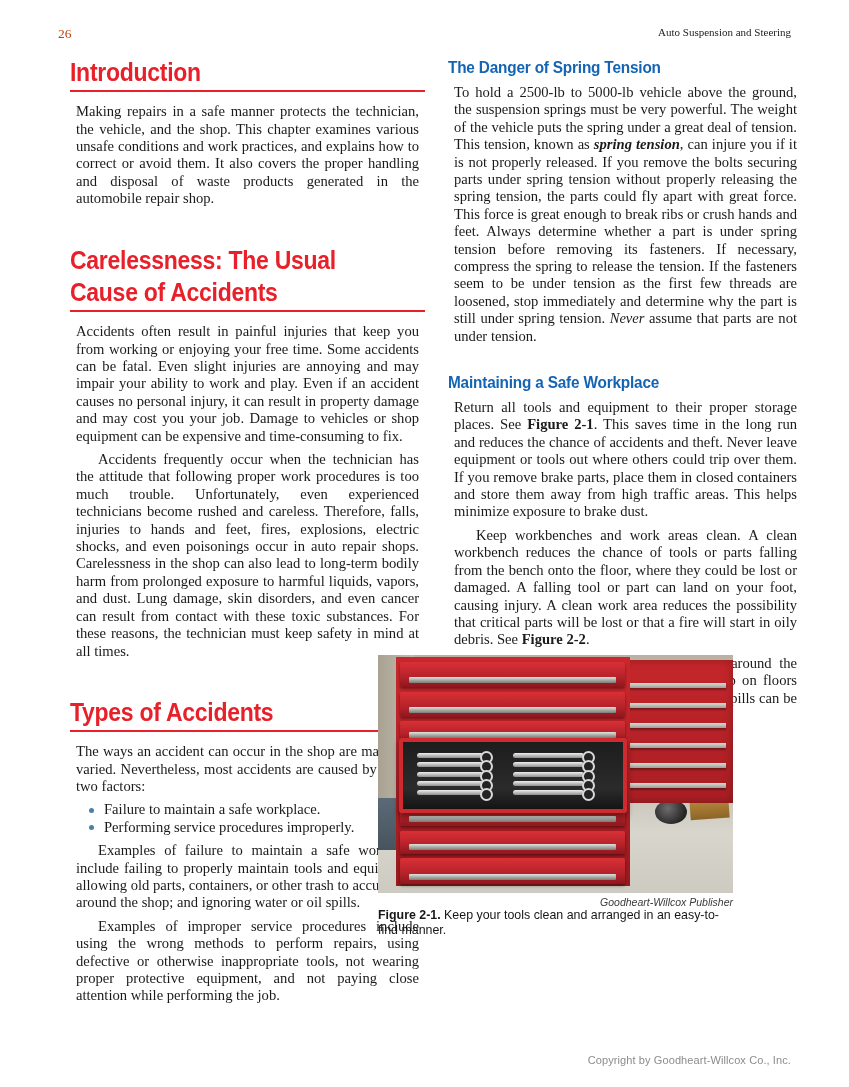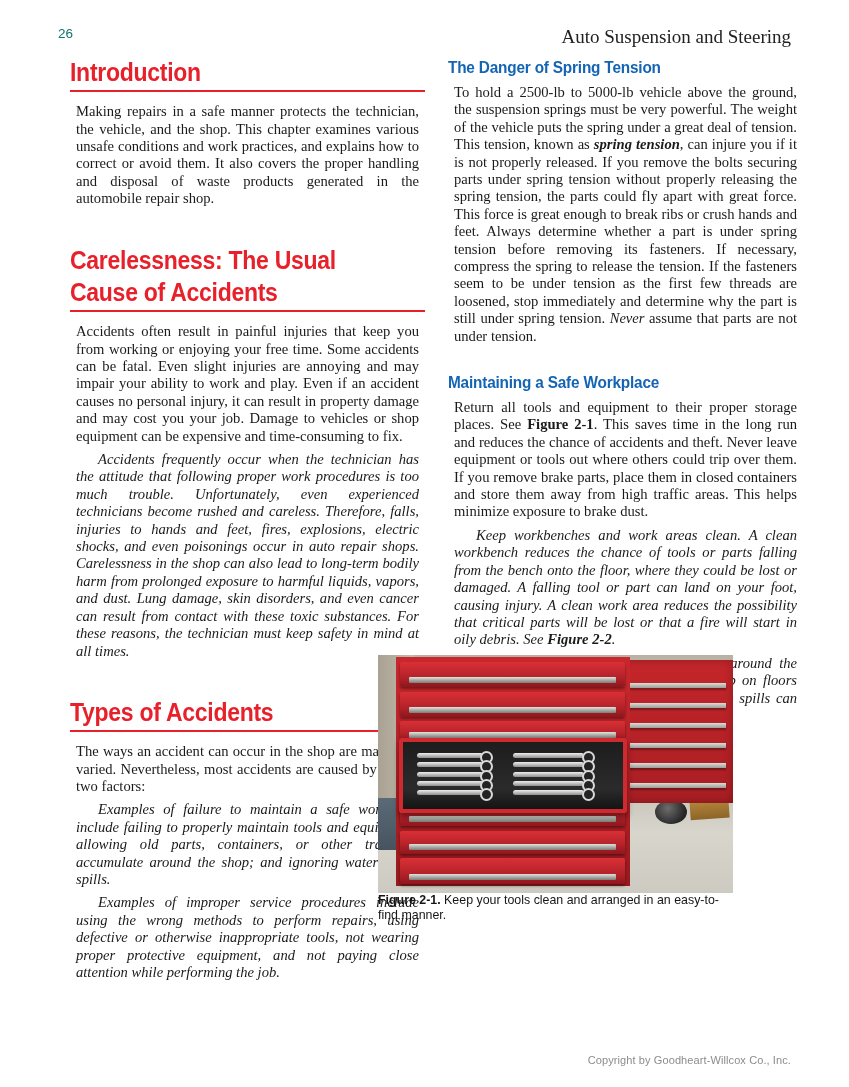--- a/index.html
+++ b/index.html
@@ -27,28 +27,28 @@
   .runhead {
     position: absolute;
     top: 26px;
     left: 58px;
     right: 58px;
     height: 18px;
     font-size: 13.5px;
   }
   .runhead .folio {
     float: left;
-    font-family: Liberation Sans, sans-serif;
+    font-family: Liberation Serif, serif;
     font-size: 13.5px;
-    color: #0f766e;
+    color: #c2410c;
   }
   .runhead .booktitle {
     float: right;
     font-family: "Liberation Serif", serif;
-    font-size: 19px;
+    font-size: 11px;
     color: #222;
   }
 
   
   .columns {
     position: absolute;
     top: 58px;
     left: 70px;
     width: 733px;
     height: 960px;
@@ -95,21 +95,21 @@
   p.body {
     font-family: "Liberation Serif", serif;
     font-size: 14.6px;
     line-height: 17.4px;
     text-align: justify;
     margin: 6px;
     hyphens: manual;
     color: #1a1a1a;
   }
   p.body.indent { text-indent: 22px; }
-  p.body + p.body { margin-top: 0; font-style: italic; }
+  p.body + p.body { margin-top: 0; }
   .gap-lg { height: 32px; }
   .gap-md { height: 22px; }
 
   ul.bullets {
     list-style: none;
     margin: 0;
     padding: 0;
   }
   ul.bullets li {
     position: relative;
@@ -271,20 +271,30 @@
       <h1 class="sect">Cause of Accidents</h1>
       <hr class="rule">
       <p class="body">Accidents often result in painful injuries that keep you from working or enjoying your free time. Some accidents can be fatal. Even slight injuries are annoying and may impair your ability to work and play. Even if an accident causes no personal injury, it can result in property damage and may cost you your job. Damage to vehicles or shop equipment can be expensive and time-consuming to fix.</p>
       <p class="body indent">Accidents frequently occur when the technician has the attitude that following proper work procedures is too much trouble. Unfortunately, even experienced technicians become rushed and careless. Therefore, falls, injuries to hands and feet, fires, explosions, electric shocks, and even poisonings occur in auto repair shops. Carelessness in the shop can also lead to long-term bodily harm from prolonged exposure to harmful liquids, vapors, and dust. Lung damage, skin disorders, and even cancer can result from contact with these toxic substances. For these reasons, the technician must keep safety in mind at all times.</p>
 
       <div class="gap-lg"></div>
 
       <h1 class="sect">Types of Accidents</h1>
       <hr class="rule">
       <p class="body">The ways an accident can occur in the shop are many and varied. Nevertheless, most accidents are caused by one of two factors:</p>
+      <ul class="bullets">
+        <li>
+          <span class="dot"></span>
+          <span>Failure to maintain a safe workplace.</span>
+        </li>
+        <li>
+          <span class="dot"></span>
+          <span>Performing service procedures improperly.</span>
+        </li>
+      </ul>
       <p class="body indent">Examples of failure to maintain a safe workplace include failing to properly maintain tools and equipment; allowing old parts, containers, or other trash to accumulate around the shop; and ignoring water or oil spills.</p>
       <p class="body indent">Examples of improper service procedures include using the wrong methods to perform repairs, using defective or otherwise inappropriate tools, not wearing proper protective equipment, and not paying close attention while performing the job.</p>
     </div>
 
     <div class="col col-right">
 
       <h2 class="sub">The Danger of Spring Tension</h2>
       <p class="body">
         <span>To hold a 2500-lb to 5000-lb vehicle above the ground, the suspension springs must be very powerful. The weight of the vehicle puts the spring under a great deal of tension. This tension, known as </span><span class="bi">spring tension</span><span>, can injure you if it is not properly released. If you remove the bolts securing parts under spring tension without properly releasing the spring tension, the parts could fly apart with great force. This force is great enough to break ribs or crush hands and feet. Always determine whether a part is under spring tension before removing its fasteners. If necessary, compress the spring to release the tension. If the fasteners seem to be under tension as the first few threads are loosened, stop immediately and determine why the part is still under spring tension. </span><span class="i">Never</span><span> assume that parts are not under tension.</span>
       </p>
@@ -360,20 +370,21 @@
           <div class="wrenchrow" style="left:50%;top:58%;width:32%"></div>
           <div class="wrenchrow" style="left:50%;top:72%;width:32%"></div>
           <div class="wrencheye" style="left:81%;top:13%"></div>
           <div class="wrencheye" style="left:81%;top:27%"></div>
           <div class="wrencheye" style="left:81%;top:41%"></div>
           <div class="wrencheye" style="left:81%;top:55%"></div>
           <div class="wrencheye" style="left:81%;top:69%"></div>
         </div>
       </div>
     </div>
+    <div class="figcredit">Goodheart-Willcox Publisher</div>
     <div class="figcaption">
       <span class="lbl">Figure 2-1.</span><span> Keep your tools clean and arranged in an easy-to-find manner.</span>
     </div>
   </div>
 
   <div class="footer">Copyright by Goodheart-Willcox Co., Inc.</div>
 
 </div>
 
 </body></html>

